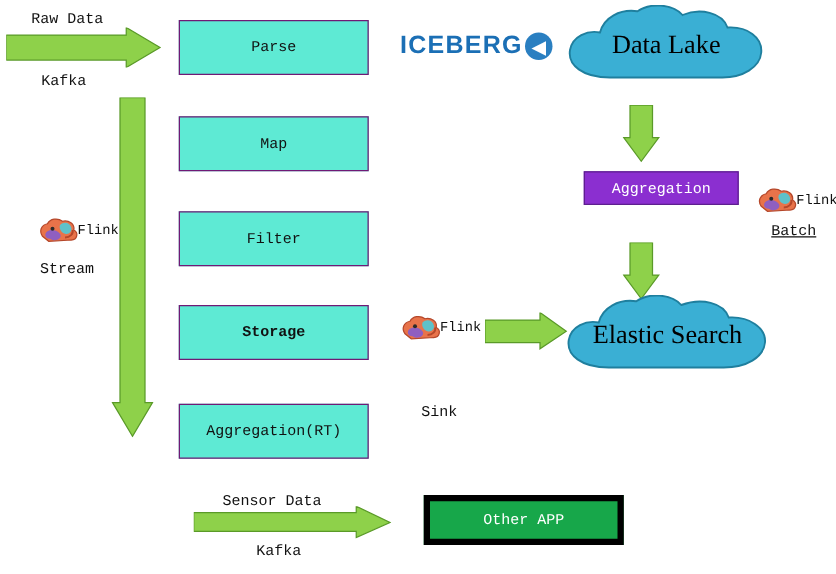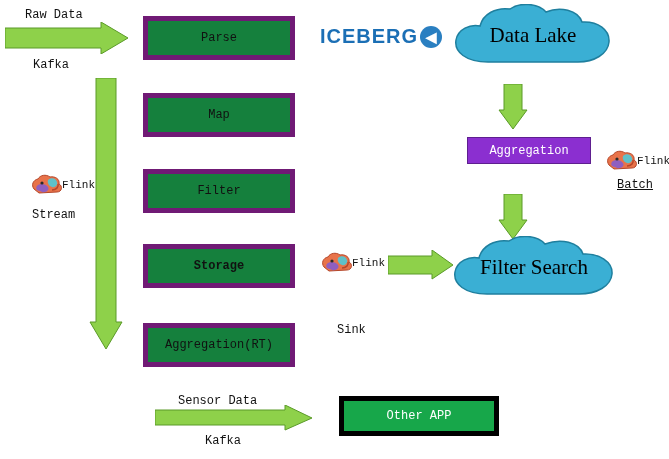--- a/index.html
+++ b/index.html
@@ -13,22 +13,22 @@
   #canvas {
     position: relative;
     width: 669px;
     height: 459px;
     background: #ffffff;
     overflow: hidden;
     border-radius: 11px;
   }
   .box {
     position: absolute;
-    background: #15803d;
-    border: 5px solid #701a75;
+    background: #5eead4;
+    border: 1px solid #701a75;
     display: flex;
     align-items: center;
     justify-content: center;
     font-family: "Liberation Mono", monospace;
     font-size: 12px;
     color: #111111;
     box-sizing: border-box;
   }
   .box.purple {
     background: #8b2fd0;
@@ -179,21 +179,21 @@
   <div class="arrow" style="left:498px; top:194px; width:30px; height:46px;">
     <svg width="30" height="46" viewBox="0 0 30 46">
       <polygon points="6,0 24,0 24,26 29,26 15,45 1,26 6,26" fill="#8ed14a" stroke="#5a9a28" stroke-width="1"></polygon>
     </svg>
   </div>
 
   <div class="cloud" style="left:449px; top:236px; width:170px; height:62px;">
     <svg width="170" height="62" viewBox="0 0 170 62">
       <path d="M38 58 C16 58 4 48 6 36 C8 25 20 20 30 22 C33 10 46 3 60 5 C70 -2 88 -1 96 8 C112 2 130 6 134 18 C150 17 164 26 163 38 C162 50 148 58 130 58 Z" fill="#3aafd4" stroke="#1f7f9e" stroke-width="1.5"></path>
     </svg>
-    <span class="label">Filter Search</span>
+    <span class="label">Elastic Search</span>
   </div>
 
   <div class="flink" style="left:320px; top:250px;">
     <svg width="34" height="26" viewBox="0 0 34 26">
       <path d="M4 17 C1 13 3 8 8 7 C10 3 16 2 20 5 C25 4 30 7 29 12 C33 14 32 20 27 20 L9 21 Z" fill="#e8734a" stroke="#b5472a" stroke-width="1"></path>
       <path d="M10 19 C6 19 5 15 8 13 C11 11 16 12 18 15 C20 18 16 21 12 20 Z" fill="#8f5fc0"></path>
       <path d="M18 8 C21 5 26 6 27 10 C28 13 25 16 22 15 C19 14 17 11 18 8 Z" fill="#5fc1c9"></path>
       <circle cx="12" cy="11" r="1.6" fill="#2b2b2b"></circle>
       <path d="M22 18 C26 18 29 15 28 12" fill="none" stroke="#b5472a" stroke-width="1.5"></path>
     </svg>

